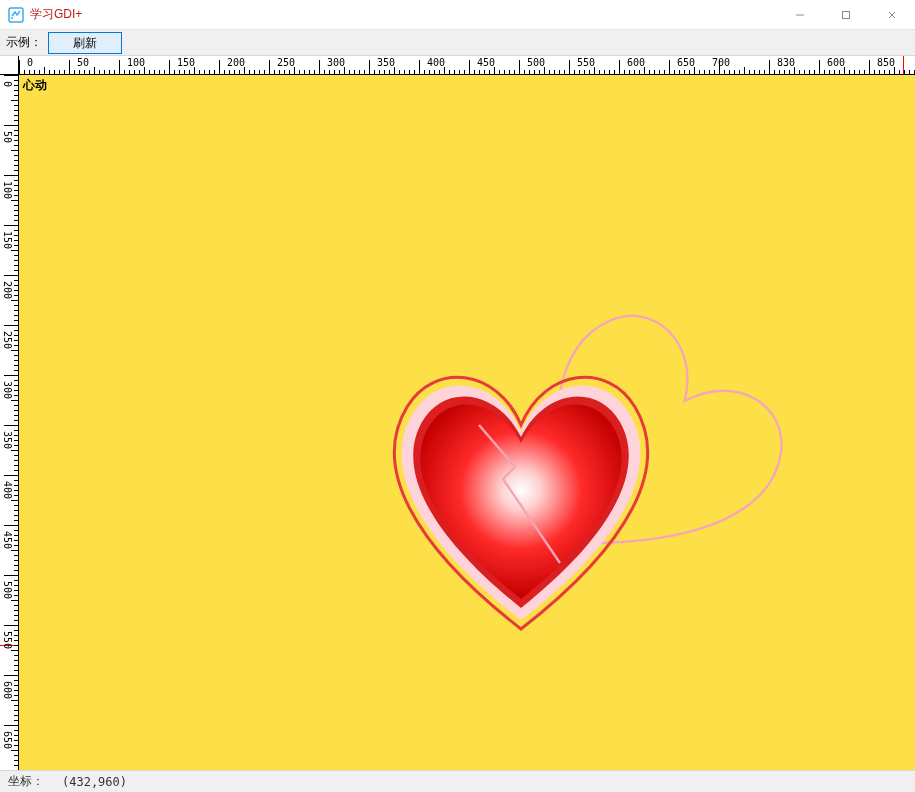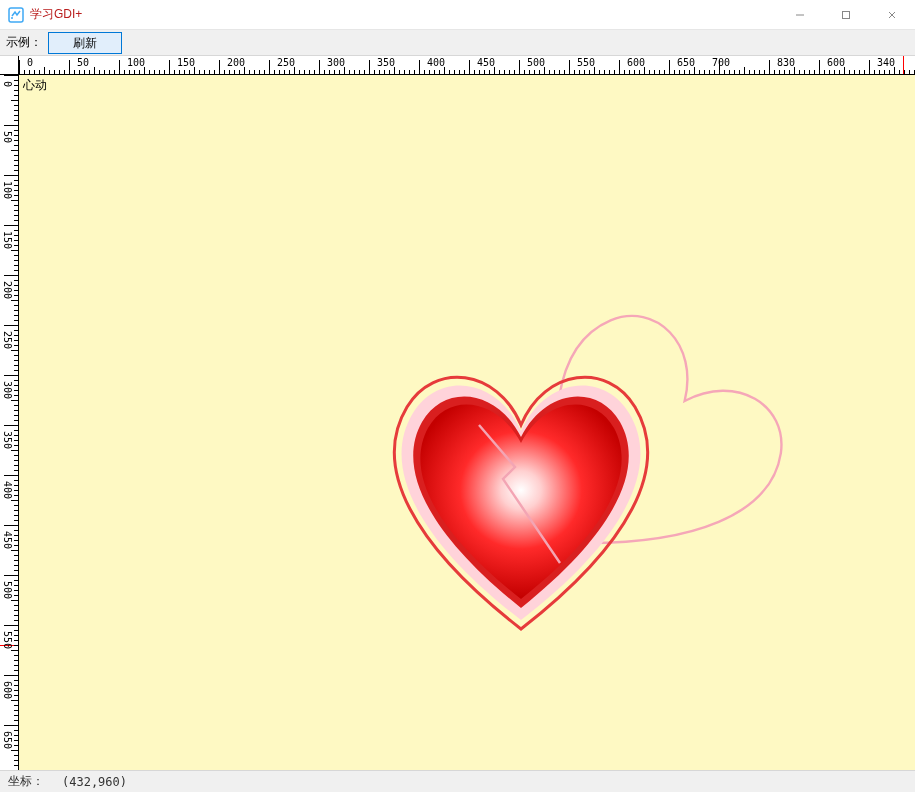--- a/index.html
+++ b/index.html
@@ -158,22 +158,23 @@
     position: absolute;
     left: 0; right: 0;
     height: 1px;
     background: #ff0000;
   }
 
   
   .canvas {
     position: absolute;
     top: 19px; left: 19px; right: 0; bottom: 0;
-    background: #fef9c3;
+    background: #fde047;
     overflow: hidden;
+    font-weight: bold;
   }
   .canvas-title {
     position: absolute;
     top: 2px; left: 4px;
     font-size: 12px;
     font-family: "SimSun", monospace;
     color: #000;
   }
   .canvas-hint {
     position: absolute;
@@ -438,21 +439,21 @@
       <div class="tick small" style="left: 805px;"></div>
       <div class="tick small" style="left: 810px;"></div>
       <div class="tick small" style="left: 815px;"></div>
       <div class="tick small" style="left: 820px;"></div>
       <div class="tick med" style="left: 825px;"></div>
       <div class="tick small" style="left: 830px;"></div>
       <div class="tick small" style="left: 835px;"></div>
       <div class="tick small" style="left: 840px;"></div>
       <div class="tick small" style="left: 845px;"></div>
       <div class="tick big" style="left: 850px;"></div>
-      <div class="lbl" style="left: 850px;">340</div>
+      <div class="lbl" style="left: 850px;">850</div>
       <div class="tick small" style="left: 855px;"></div>
       <div class="tick small" style="left: 860px;"></div>
       <div class="tick small" style="left: 865px;"></div>
       <div class="tick small" style="left: 870px;"></div>
       <div class="tick med" style="left: 875px;"></div>
       <div class="tick small" style="left: 880px;"></div>
       <div class="tick small" style="left: 885px;"></div>
       <div class="tick small" style="left: 890px;"></div>
       <div class="tick small" style="left: 895px;"></div>
     </div>

